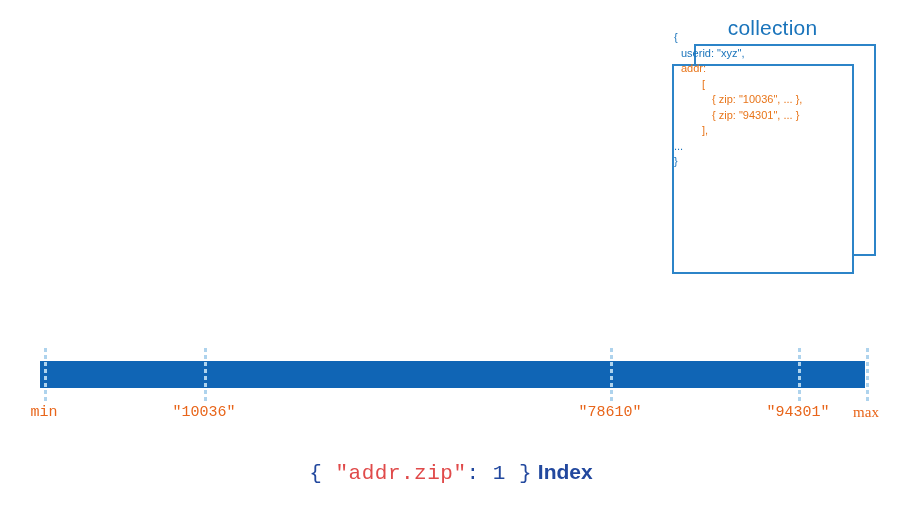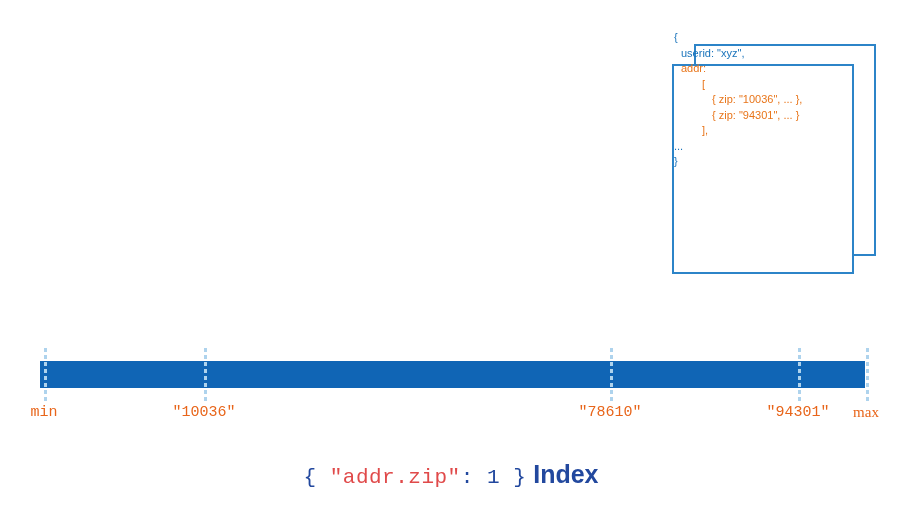--- a/index.html
+++ b/index.html
@@ -128,30 +128,31 @@
     letter-spacing: .5px;
   }
   .cap-key {
     font-family: "Liberation Mono", monospace;
     font-size: 21px;
     color: #e04a4a;
     letter-spacing: .5px;
   }
   .cap-word {
     font-family: "Liberation Sans", sans-serif;
-    font-size: 25px;
+    font-size: 21px;
     font-weight: 700;
     color: #22489e;
   }
 </style>
 </head>
 <body>
 
 <div id="collection-group">
 
+  <div id="collection-title">collection</div>
 
   <div class="doc-card" id="doc-card-back"></div>
 
   <div class="doc-card" id="doc-card-front"></div>
 
   <div id="doc-body"><span class="doc-line c-blue">{</span><span class="doc-line c-blue ind1">userid: "xyz",</span><span class="doc-line c-orange ind1">addr:</span><span class="doc-line c-orange ind2">[</span><span class="doc-line c-orange ind3">{ zip: "10036", ... },</span><span class="doc-line c-orange ind3">{ zip: "94301", ... }</span><span class="doc-line c-orange ind2">],</span><span class="doc-line c-blue">...</span><span class="doc-line c-blue">}</span></div>
 </div>
 
 <div id="index-section">
   <div id="index-bar"></div>

